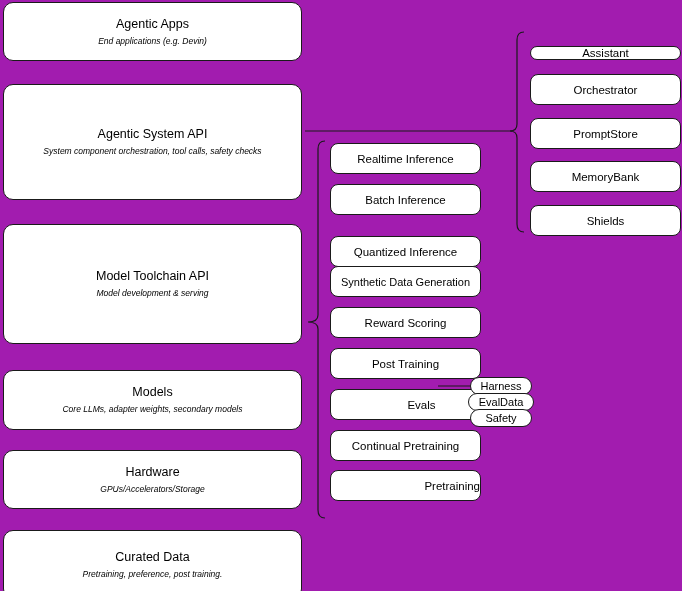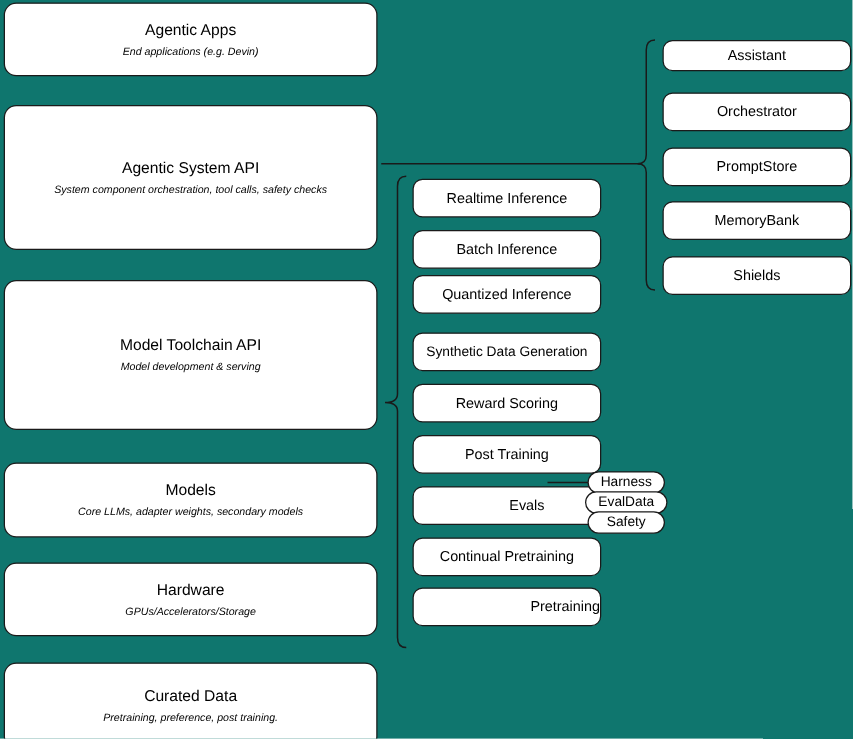--- a/index.html
+++ b/index.html
@@ -9,21 +9,21 @@
   }
   body {
     font-family: "Liberation Sans", sans-serif;
     color: #000000;
   }
   #canvas {
     position: relative;
     width: 682px;
     height: 591px;
     overflow: hidden;
-    background: #0f766e;
+    background: #a21caf;
   }
   .node {
     position: absolute;
     box-sizing: border-box;
     border: 1px solid #1a1a1a;
     background: #ffffff;
     border-radius: 10px;
     display: flex;
     flex-direction: column;
     align-items: center;
@@ -123,21 +123,21 @@
     <div class="title">Curated Data</div>
     <div class="subtitle">Pretraining, preference, post training.</div>
   </div>
 
   <div class="chip" style="left:330px; top:143px; width:151px; height:31px;">
     <span>Realtime Inference</span>
   </div>
   <div class="chip" style="left:330px; top:184px; width:151px; height:31px;">
     <span>Batch Inference</span>
   </div>
-  <div class="chip" style="left:330px; top:220px; width:151px; height:31px;">
+  <div class="chip" style="left:330px; top:236px; width:151px; height:31px;">
     <span>Quantized Inference</span>
   </div>
   <div class="chip" style="left:330px; top:266px; width:151px; height:31px; font-size:11px;">
     <span>Synthetic Data Generation</span>
   </div>
   <div class="chip" style="left:330px; top:307px; width:151px; height:31px;">
     <span>Reward Scoring</span>
   </div>
   <div class="chip" style="left:330px; top:348px; width:151px; height:31px;">
     <span>Post Training</span>
@@ -155,21 +155,21 @@
   <div class="pill" style="left:470px; top:377px; width:62px; height:18px;">
     <span>Harness</span>
   </div>
   <div class="pill" style="left:468px; top:393px; width:66px; height:18px;">
     <span>EvalData</span>
   </div>
   <div class="pill" style="left:470px; top:409px; width:62px; height:18px;">
     <span>Safety</span>
   </div>
 
-  <div class="chip" style="left:530px; top:32px; width:151px; height:25px;align-items:center;">
+  <div class="chip" style="left:530px; top:46px; width:151px; height:14px;align-items:center;">
     <span>Assistant</span>
   </div>
   <div class="chip" style="left:530px; top:74px; width:151px; height:31px;">
     <span>Orchestrator</span>
   </div>
   <div class="chip" style="left:530px; top:118px; width:151px; height:31px;">
     <span>PromptStore</span>
   </div>
   <div class="chip" style="left:530px; top:161px; width:151px; height:31px;">
     <span>MemoryBank</span>

